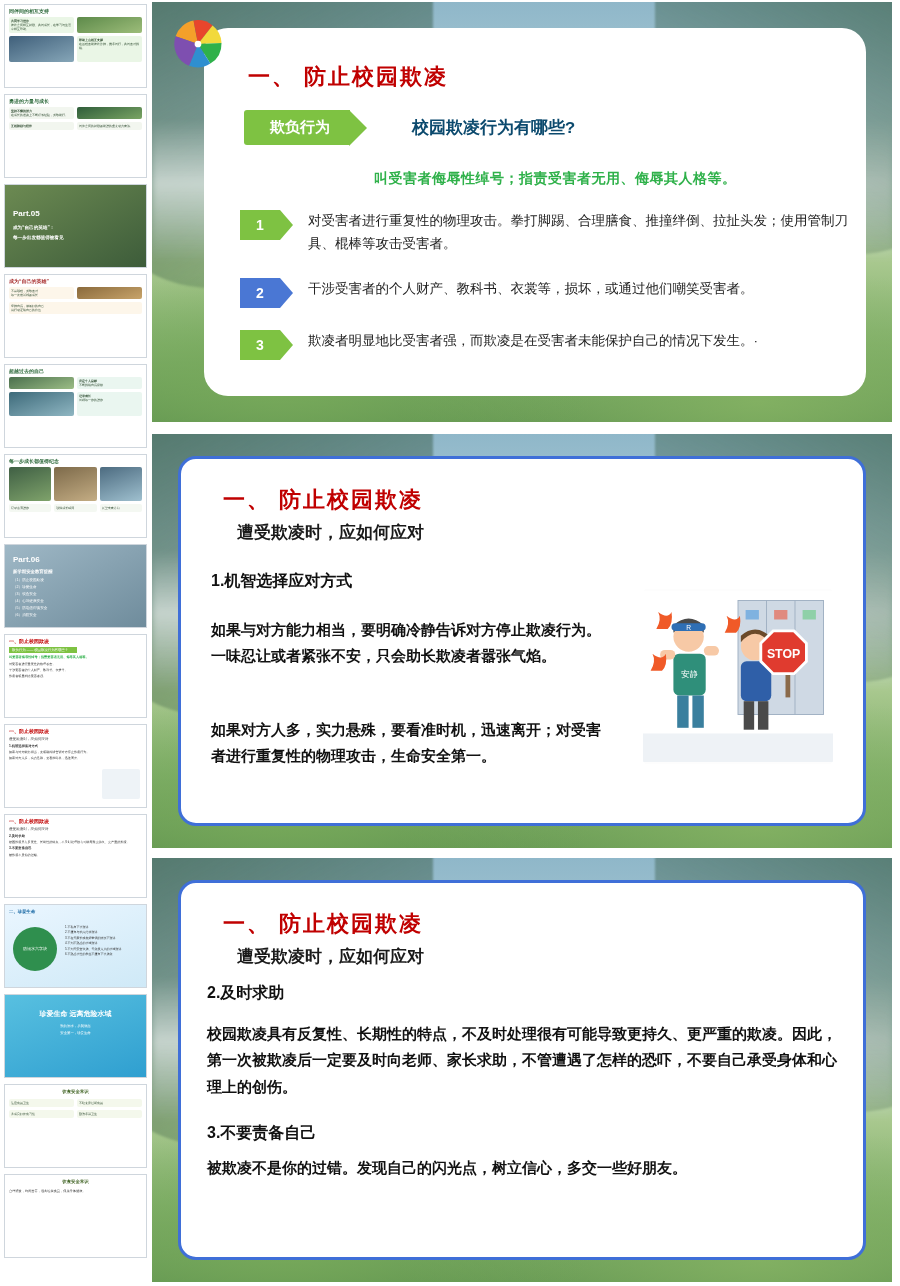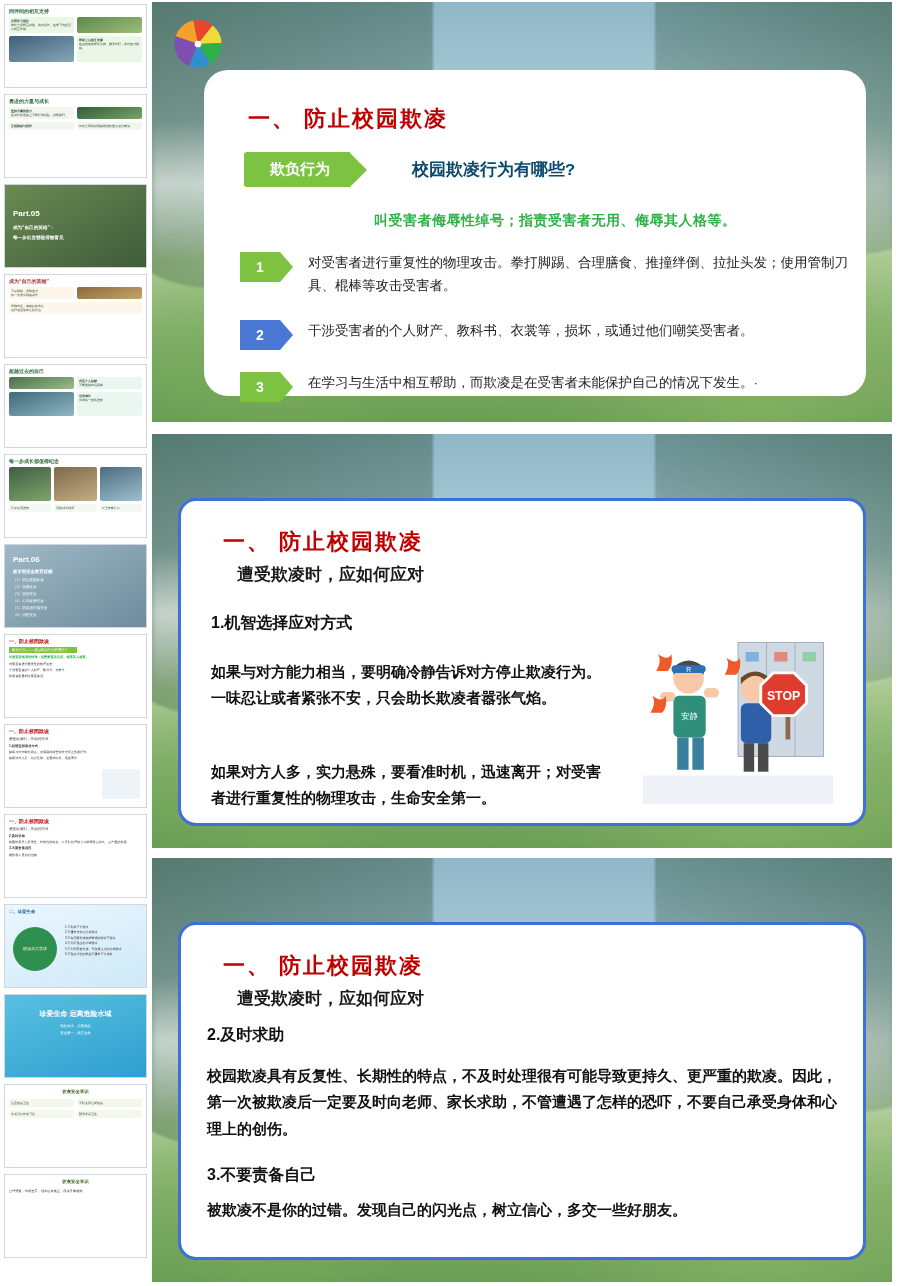--- a/index.html
+++ b/index.html
@@ -104,21 +104,20 @@
     height: 34%;
     background: linear-gradient(to bottom, rgba(255,255,255,0), rgba(255,255,255,.55) 45%, rgba(255,255,255,0));
     filter: blur(3px);
   }
 
   
   .card {
     position: absolute;
     background: #ffffff;
     border-radius: 24px;
-    margin-top: 42px;
   }
   #card1 { left: 52px; top: 26px; right: 26px; bottom: 26px; }
   #card2 { left: 26px; top: 22px; right: 26px; bottom: 22px; border: 3px solid #3f6fd8; border-radius: 18px; }
   #card3 { left: 26px; top: 22px; right: 26px; bottom: 22px; border: 3px solid #3f6fd8; border-radius: 18px; }
 
   .pinwheel {
     position: absolute;
     left: 18px; top: 14px;
     width: 56px; height: 56px;
   }
@@ -456,21 +455,21 @@
         <div class="num-badge nb-blue">
             <span>2</span>
           </div>
         <div class="num-text">干涉受害者的个人财产、教科书、衣裳等，损坏，或通过他们嘲笑受害者。</div>
       </div>
 
       <div class="num-item" style="left:36px; top:302px;">
         <div class="num-badge nb-green">
             <span>3</span>
           </div>
-        <div class="num-text">在学习与生活中相互帮助，而欺凌是在受害者未能保护自己的情况下发生。·</div>
+        <div class="num-text">欺凌者明显地比受害者强，而欺凌是在受害者未能保护自己的情况下发生。·</div>
       </div>
     </div>
 
     <svg class="pinwheel" viewBox="0 0 100 100">
       <g transform="translate(50,50)">
         <path d="M0 0 L-40 -14 A42 42 0 0 1 -8 -42 Z" fill="#f4a02a"></path>
         <path d="M0 0 L-8 -42 A42 42 0 0 1 26 -33 Z" fill="#e8452c"></path>
         <path d="M0 0 L26 -33 A42 42 0 0 1 42 -2 Z" fill="#f2d93b"></path>
         <path d="M0 0 L42 -2 A42 42 0 0 1 22 35 Z" fill="#2fb14a"></path>
         <path d="M0 0 L22 35 A42 42 0 0 1 -16 39 Z" fill="#2f8fd0"></path>

